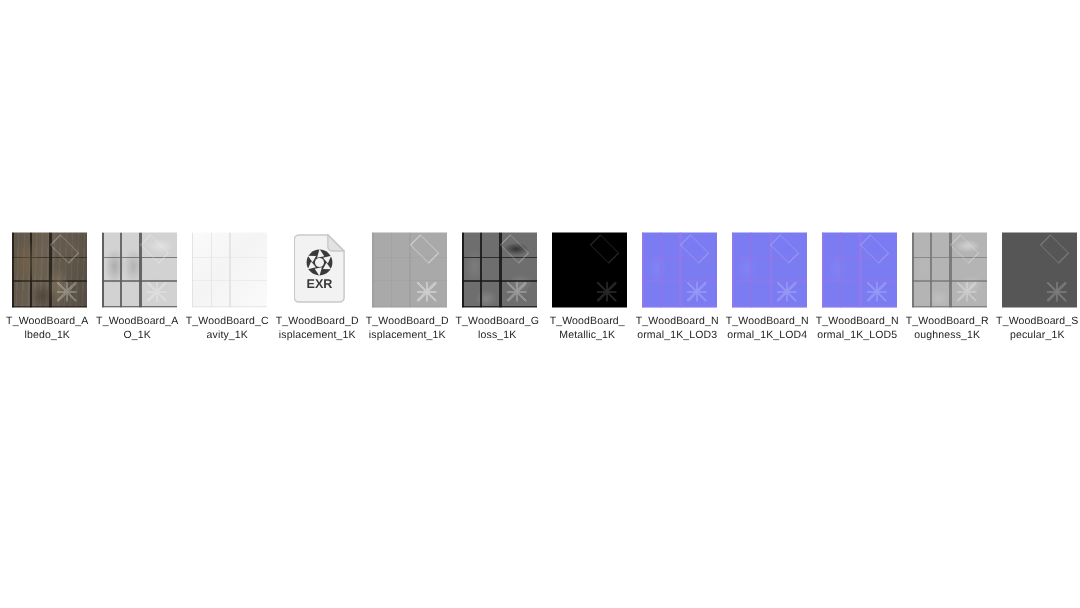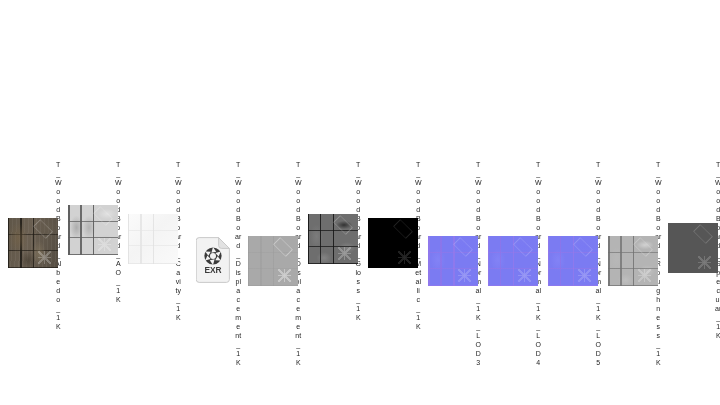--- a/index.html
+++ b/index.html
@@ -25,21 +25,21 @@
     align-items: flex-start;
     justify-content: flex-start;
     padding-left: 8px;
     box-sizing: border-box;
   }
 
   .file-tile {
     width: 50px;
     margin-right: 10px;
     display: flex;
-    flex-direction: row;
+    flex-direction: column;
     align-items: center;
     flex: 0 0 auto;
     cursor: default;
   }
 
   .thumb {
     width: 50px;
     height: 50px;
     position: relative;
     overflow: hidden;

